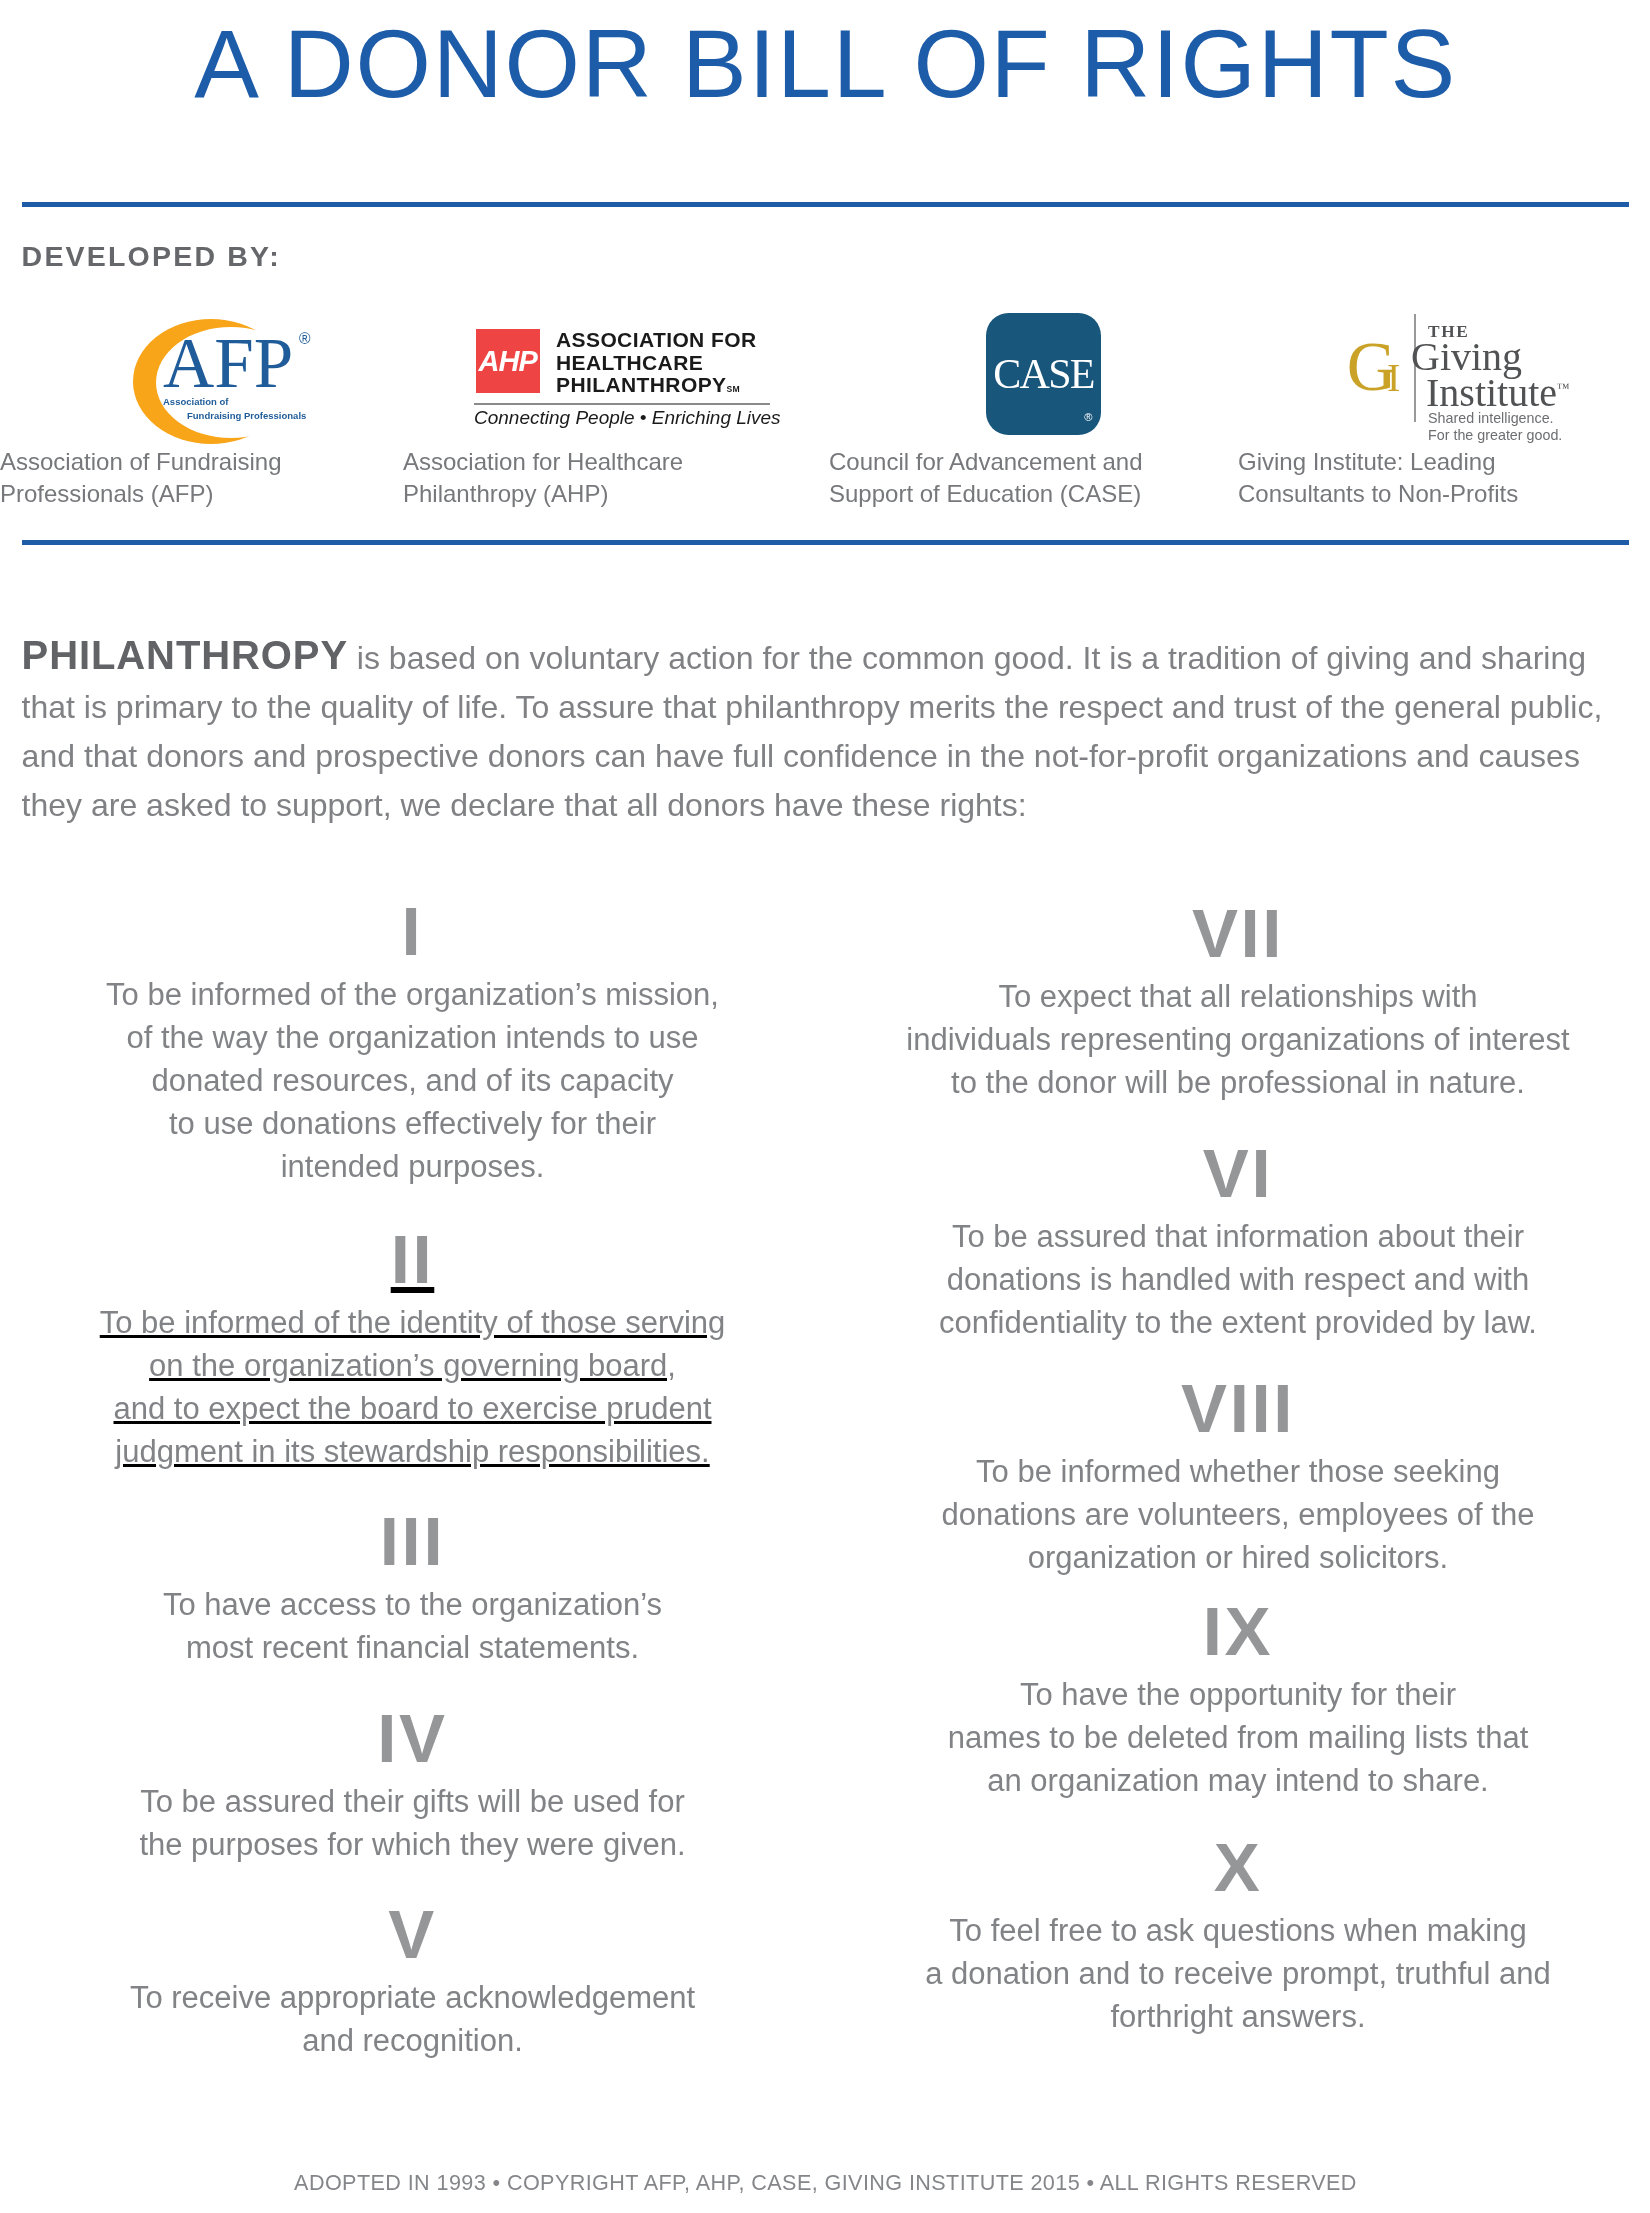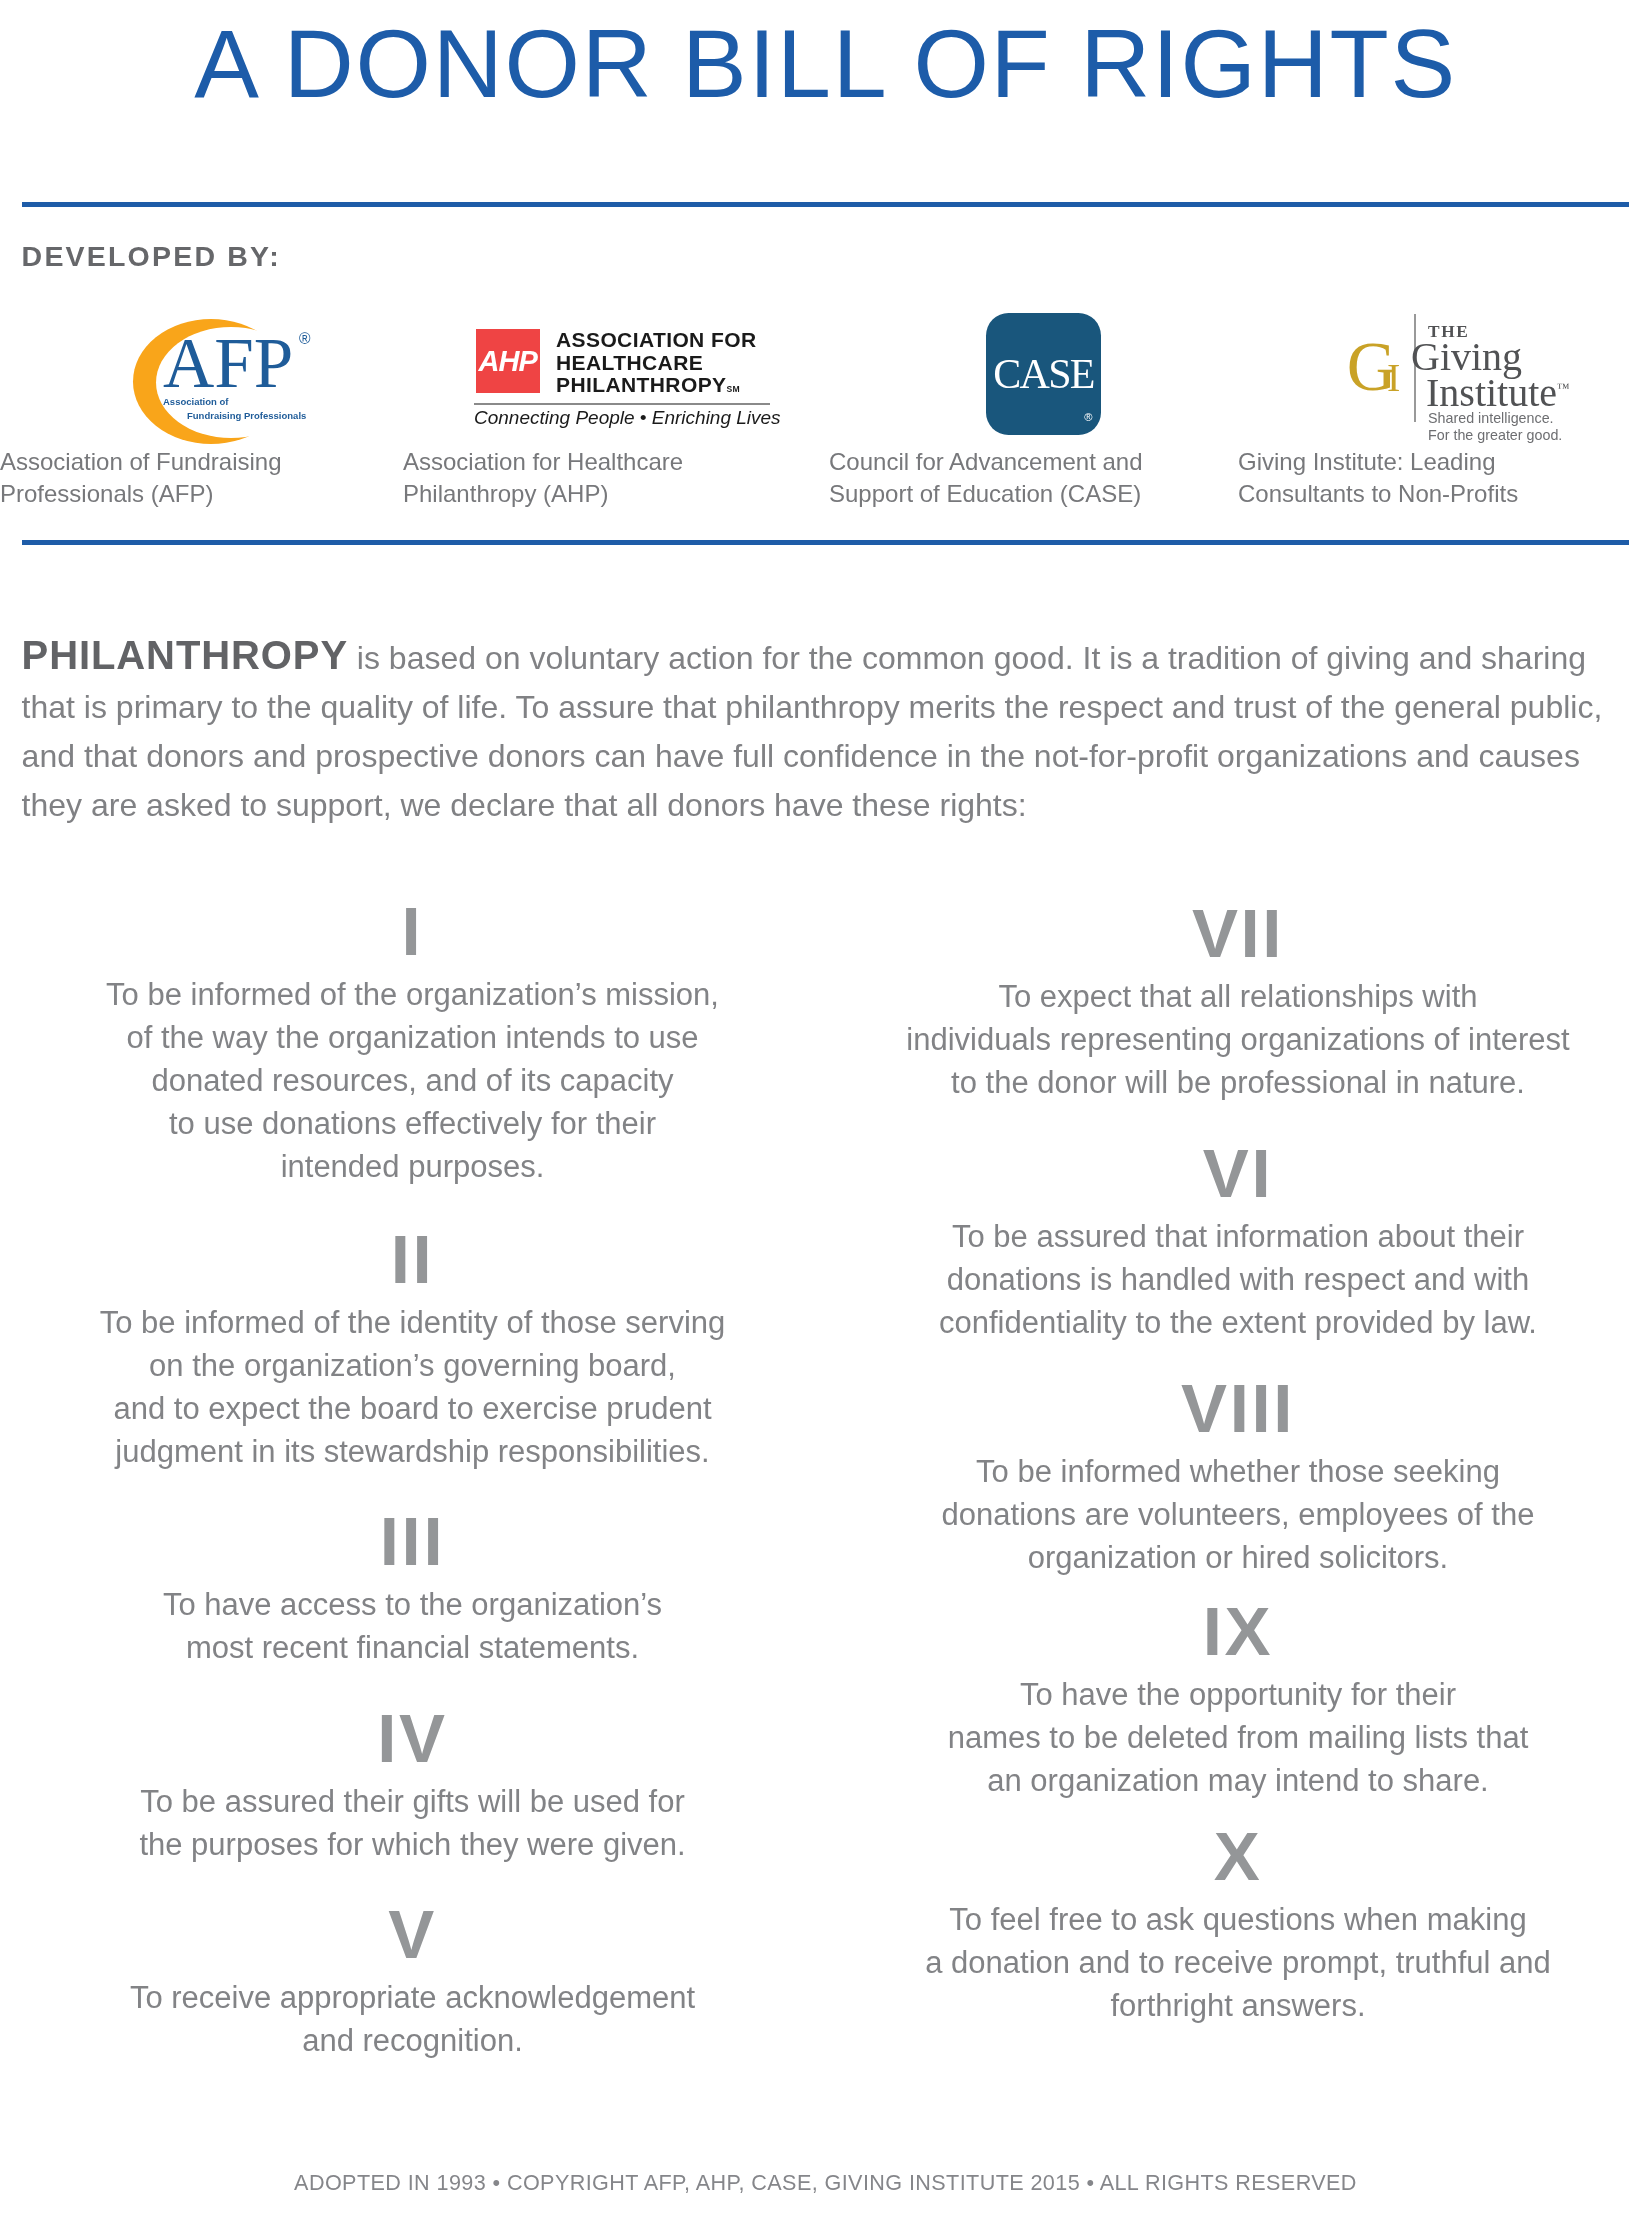--- a/index.html
+++ b/index.html
@@ -70,27 +70,27 @@
 
   
   .rights { position:absolute; top:891px; left:0; width:1651px; display:flex; }
   .col { box-sizing:border-box; }
   .col-left  { width:825px; padding-top:14px; }
   .col-right { width:826px; padding-top:15.6px; }
   .right-item { text-align:center; }
   .numeral { font-size:69px; line-height:54px; font-weight:700; color:#949698; letter-spacing:2.6px; margin-bottom:14px; }
   .right-lines { font-size:31px; line-height:43px; color:#828386; }
   .col-left  .right-item:nth-child(1) { margin-bottom:45px; }
-  .col-left  .right-item:nth-child(2) { margin-bottom:42px; }
+  .col-left  .right-item:nth-child(2) { margin-bottom:42px;text-decoration:underline; }
   .col-left  .right-item:nth-child(3) { margin-bottom:43px; }
   .col-left  .right-item:nth-child(4) { margin-bottom:42px; }
   .col-right .right-item:nth-child(1) { margin-bottom:43px; }
   .col-right .right-item:nth-child(2) { margin-bottom:38px; }
   .col-right .right-item:nth-child(3) { margin-bottom:26px; }
-  .col-right .right-item:nth-child(4) { margin-bottom:28px; }
+  .col-right .right-item:nth-child(4) { margin-bottom:39px; }
 
   .footer { position:absolute; top:2170px; left:0; width:100%; text-align:center;
             font-size:21.6px; letter-spacing:0.4px; color:#85868A; }
 </style>
 </head>
 <body>
 
 <div class="page">
 
   <div class="title">A DONOR BILL OF RIGHTS</div>

